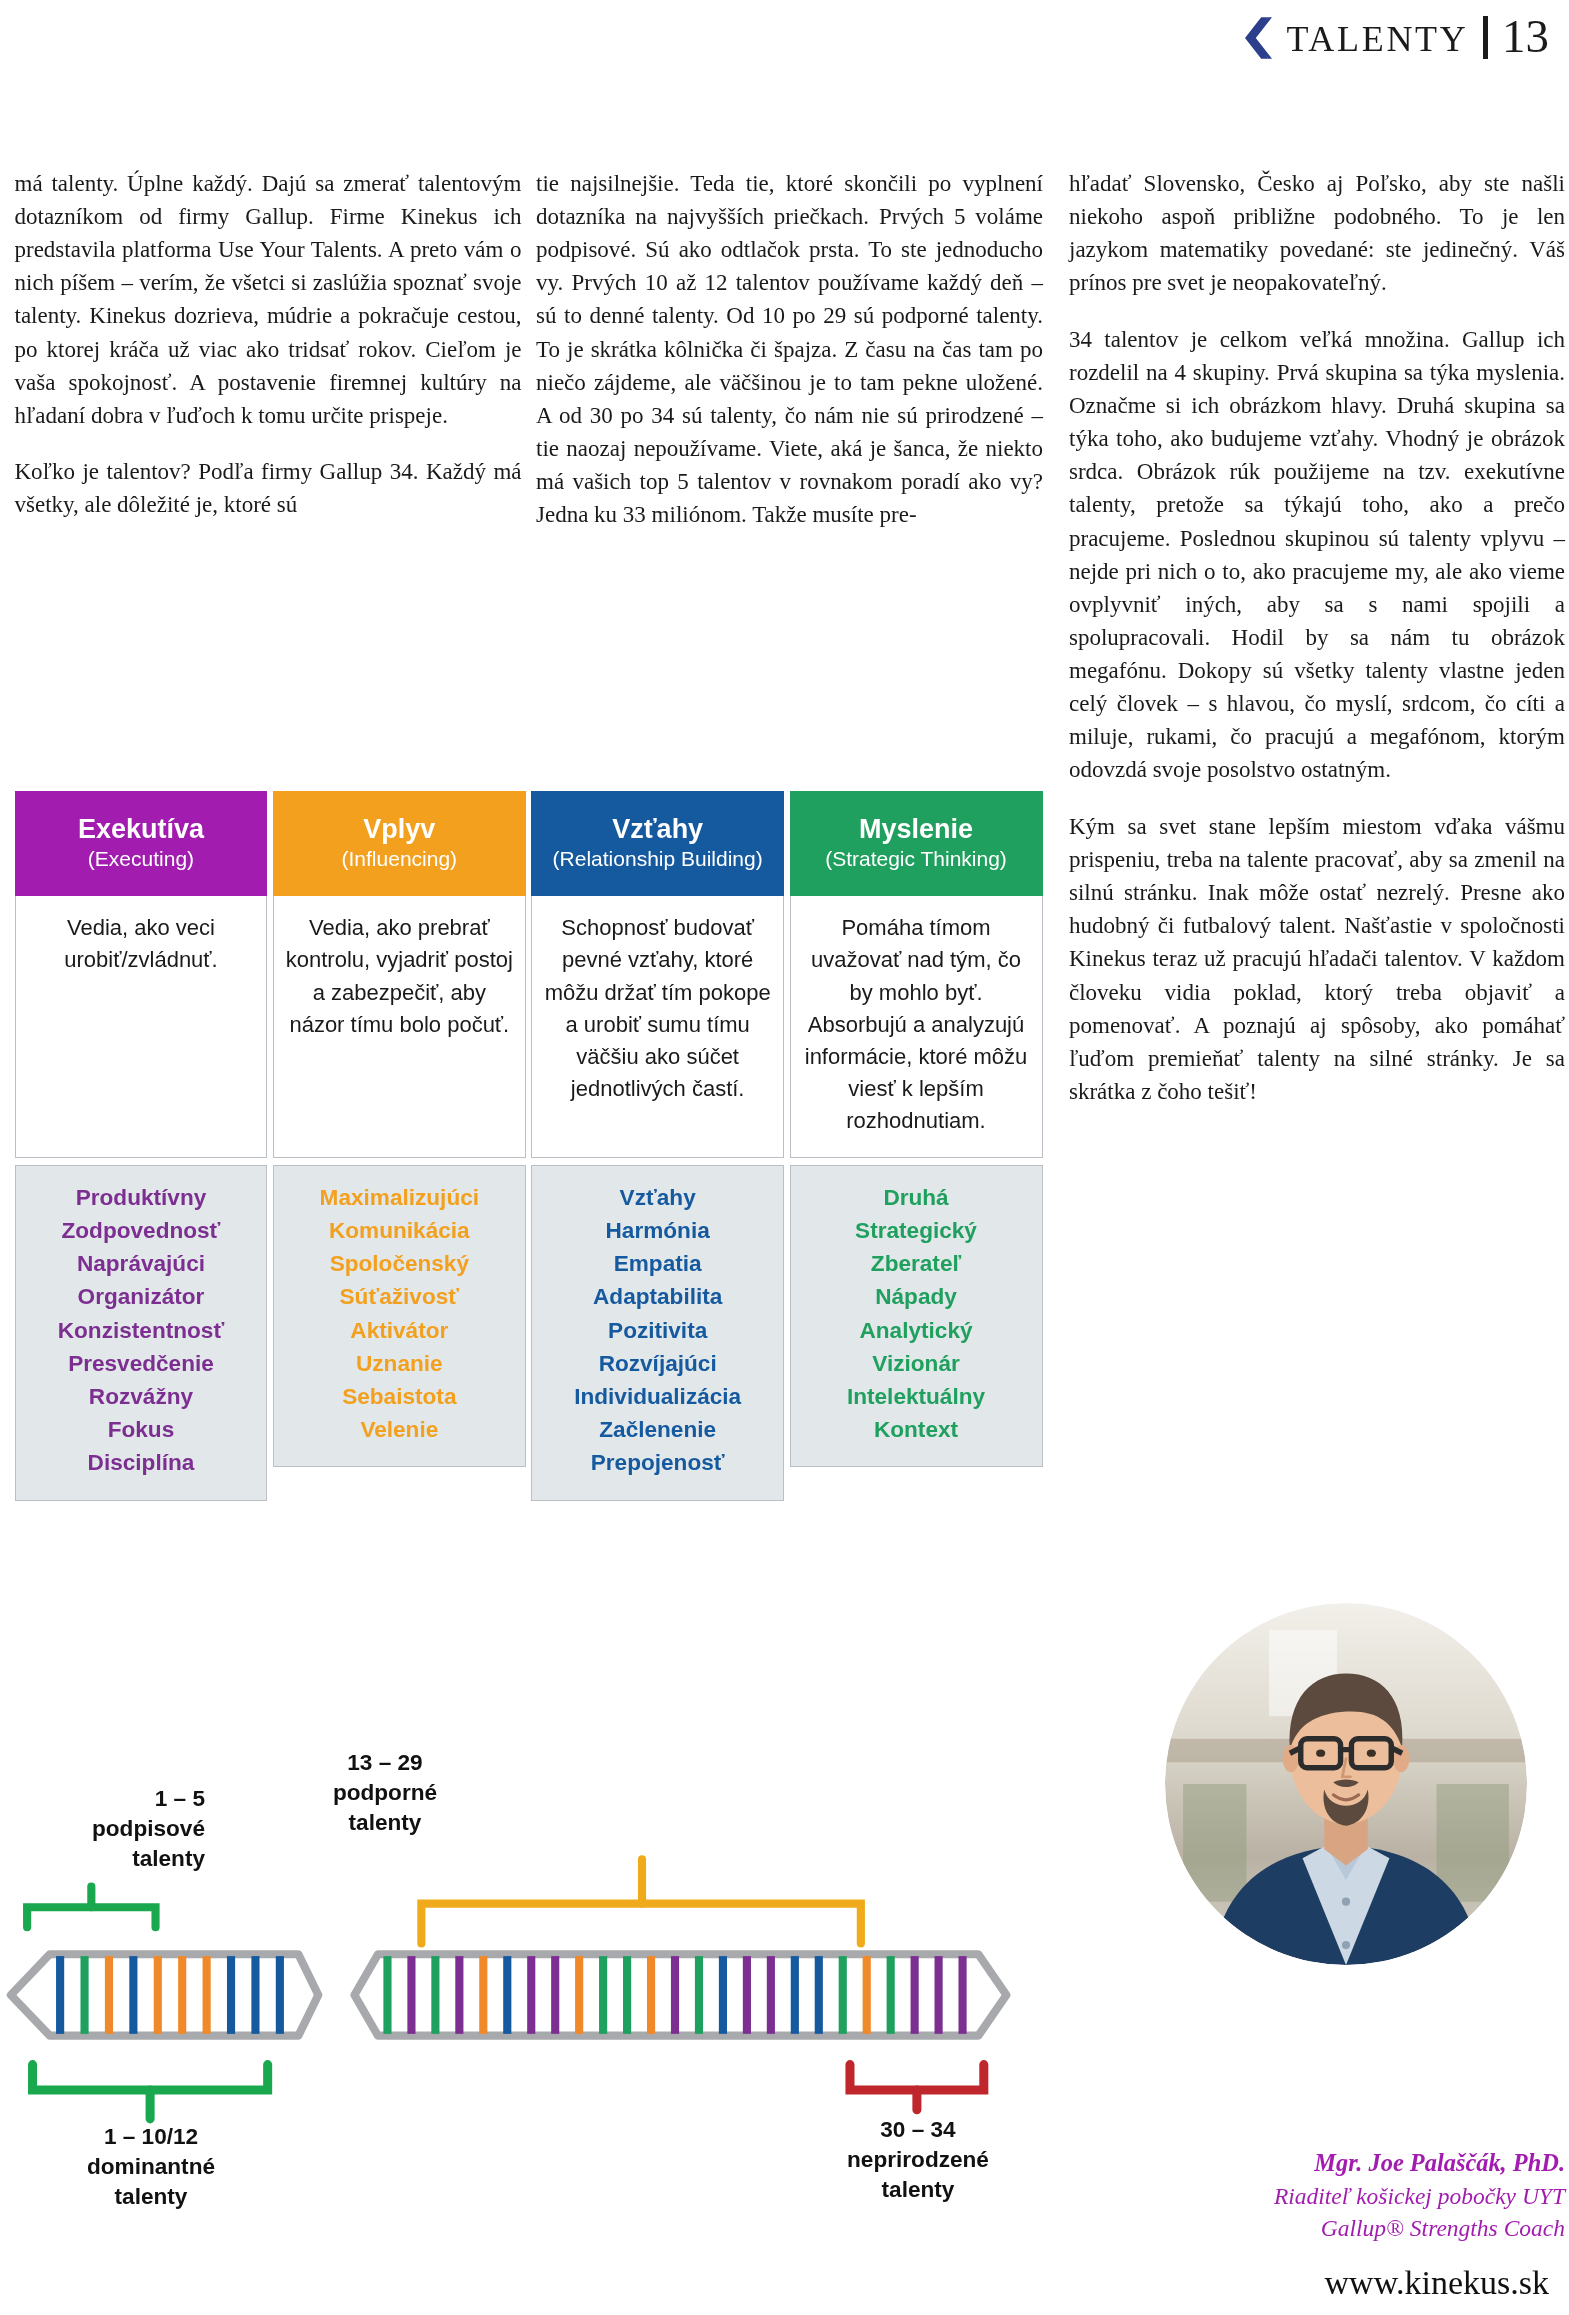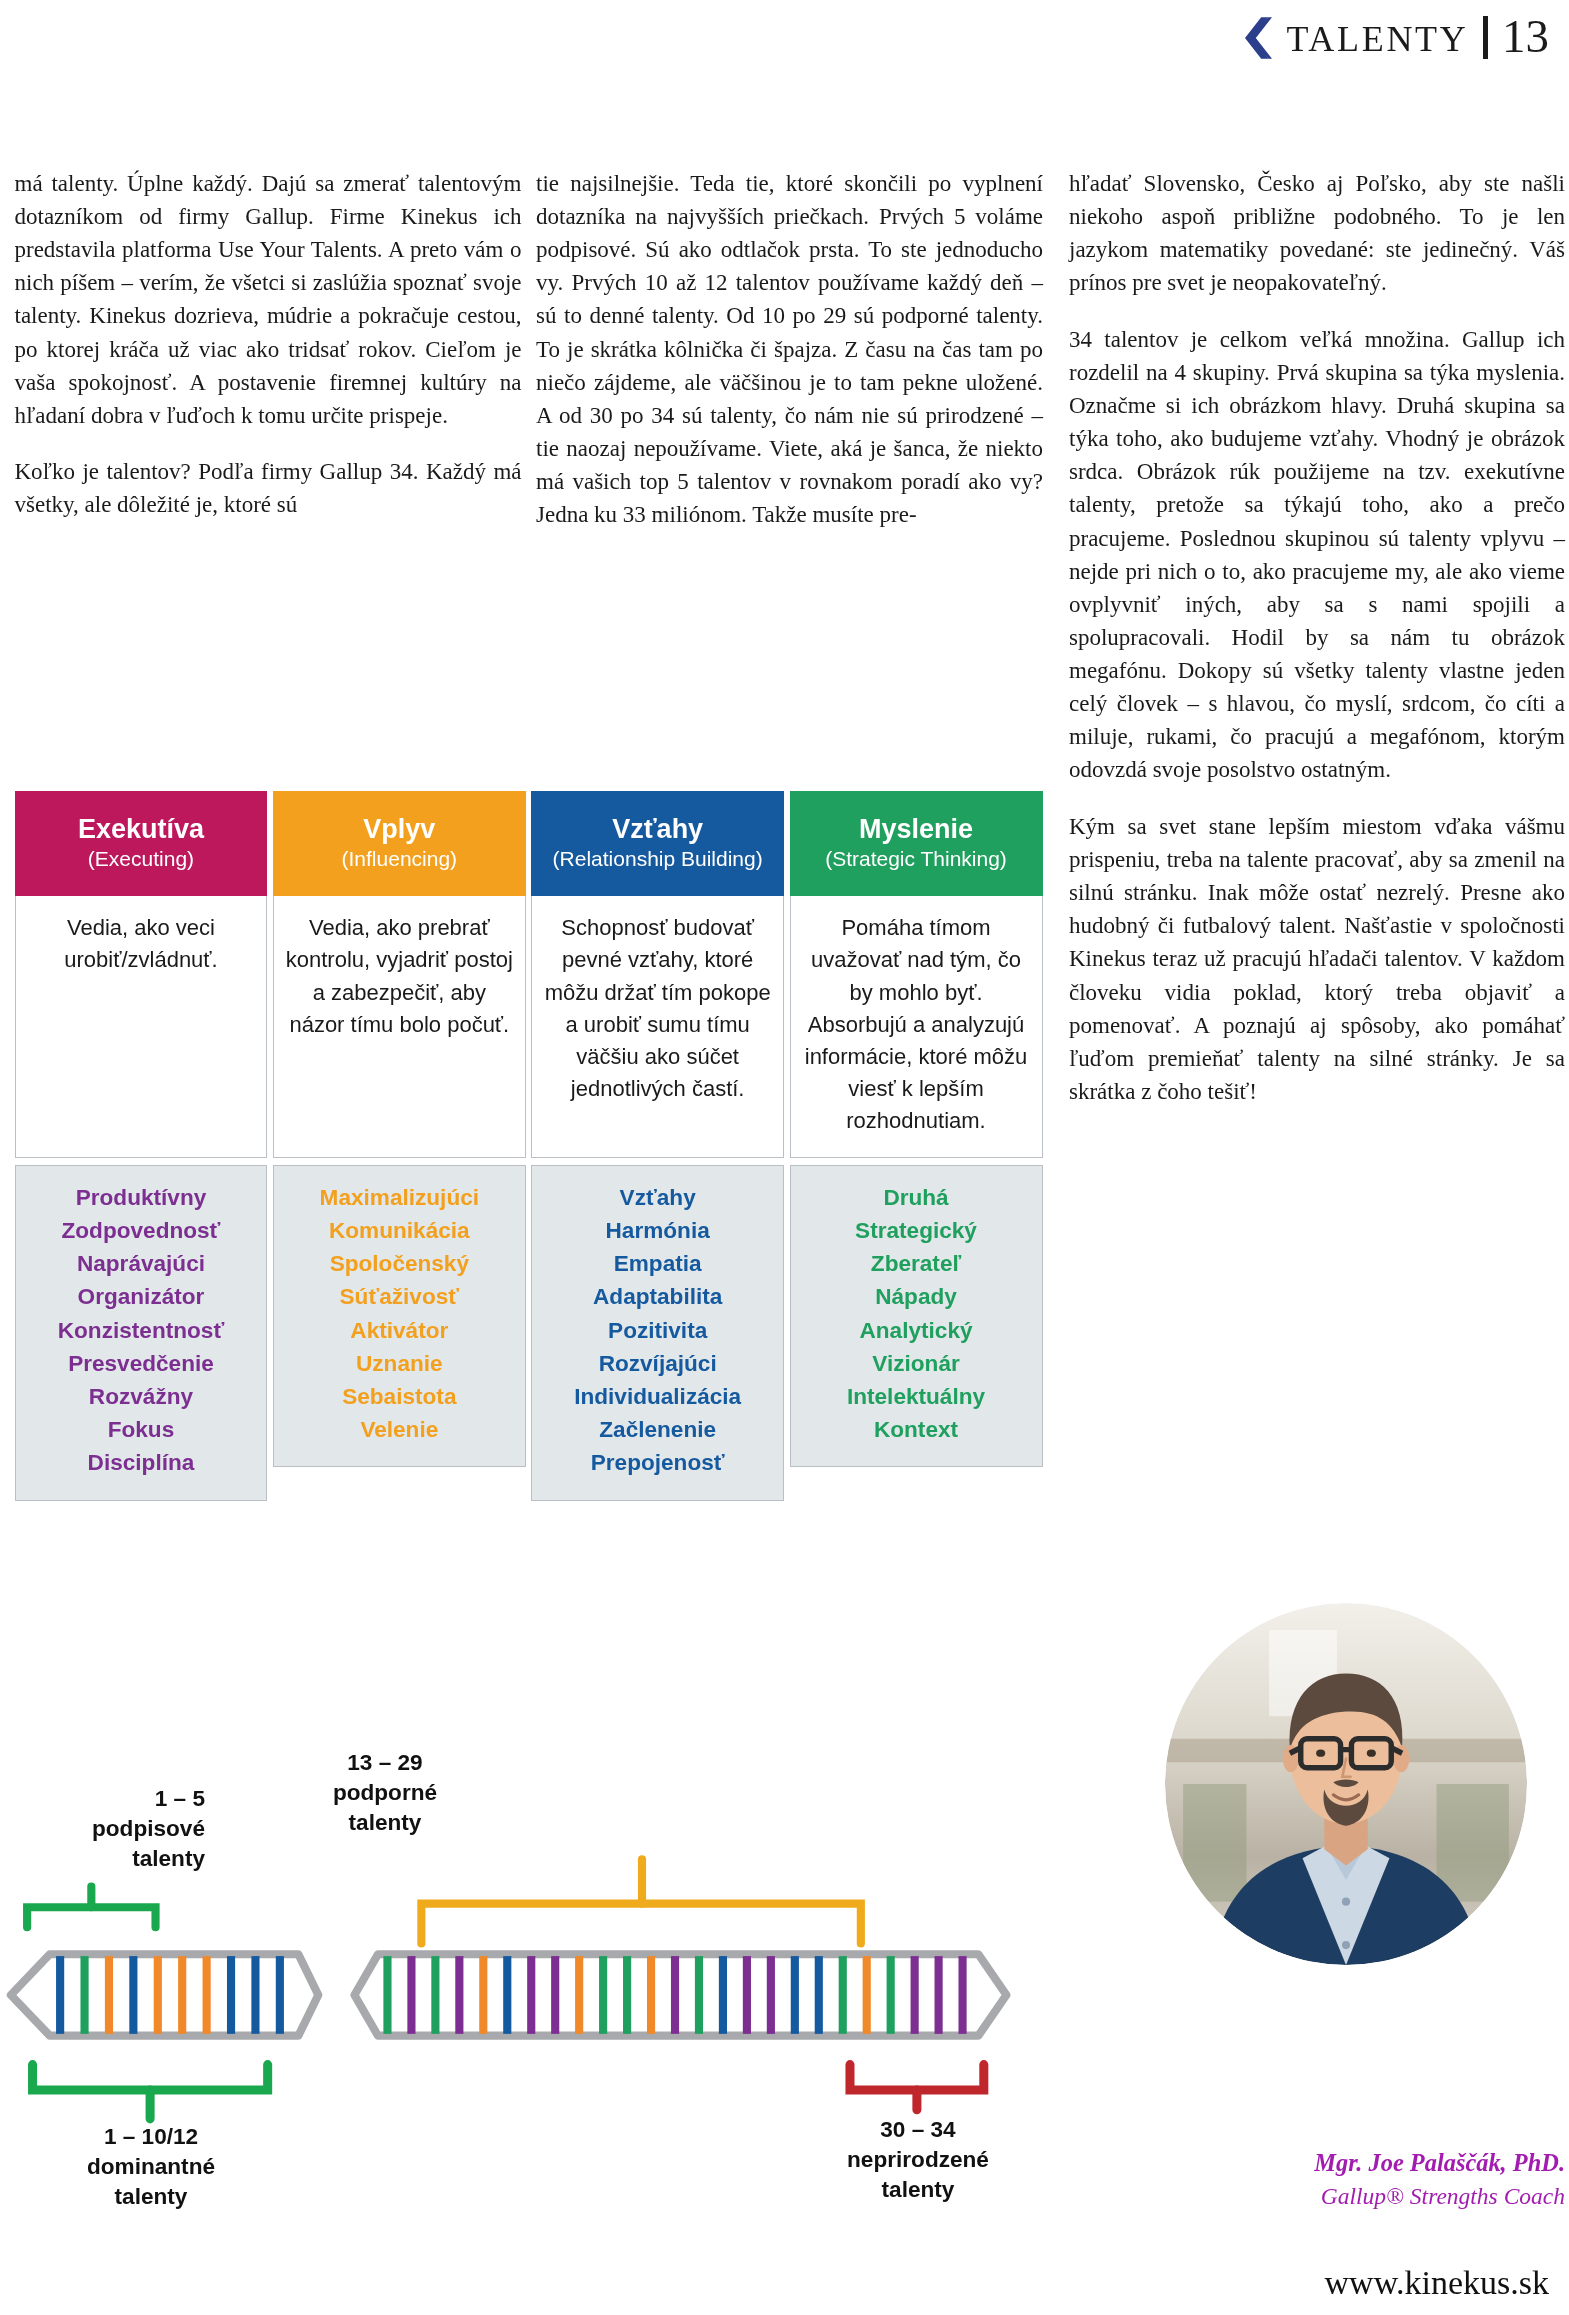--- a/index.html
+++ b/index.html
@@ -117,21 +117,21 @@
 
   <div class="col" id="col3">
     <p>hľadať Slovensko, Česko aj Poľsko, aby ste našli niekoho aspoň približne podobného. To je len jazykom matematiky povedané: ste jedinečný. Váš prínos pre svet je neopakovateľný.</p>
     <p>34 talentov je celkom veľká množina. Gallup ich rozdelil na 4 skupiny. Prvá skupina sa týka myslenia. Označme si ich obrázkom hlavy. Druhá skupina sa týka toho, ako budujeme vzťahy. Vhodný je obrázok srdca. Obrázok rúk použijeme na tzv. exekutívne talenty, pretože sa týkajú toho, ako a prečo pracujeme. Poslednou skupinou sú talenty vplyvu – nejde pri nich o to, ako pracujeme my, ale ako vieme ovplyvniť iných, aby sa s nami spojili a spolupracovali. Hodil by sa nám tu obrázok megafónu. Dokopy sú všetky talenty vlastne jeden celý človek – s hlavou, čo myslí, srdcom, čo cíti a miluje, rukami, čo pracujú a megafónom, ktorým odovzdá svoje posolstvo ostatným.</p>
     <p>Kým sa svet stane lepším miestom vďaka vášmu prispeniu, treba na talente pracovať, aby sa zmenil na silnú stránku. Inak môže ostať nezrelý. Presne ako hudobný či futbalový talent. Našťastie v spoločnosti Kinekus teraz už pracujú hľadači talentov. V každom človeku vidia poklad, ktorý treba objaviť a pomenovať. A poznajú aj spôsoby, ako pomáhať ľuďom premieňať talenty na silné stránky. Je sa skrátka z čoho tešiť!</p>
   </div>
 
   <div class="talent-table">
 
     <div class="tt-col">
-      <div class="tt-head" id="h0" style="background: #be185d;">
+      <div class="tt-head" id="h0" style="background: #a21caf;">
         <span class="sk">Exekutíva</span>
         <span class="en">(Executing)</span>
       </div>
       <div class="tt-desc">Vedia, ako veci urobiť/zvládnuť.</div>
       <div class="tt-list" id="l0" style="color: rgb(124, 47, 145); text-align: center;">
           <div>Produktívny</div>
           <div>Zodpovednosť</div>
           <div>Naprávajúci</div>
           <div>Organizátor</div>
           <div>Konzistentnosť</div>
@@ -347,19 +347,20 @@
 
         <path d="M 186 212 C 195 219 205 219 214 212" stroke="#9c6a52" stroke-width="3.5" fill="none" stroke-linecap="round"></path>
 
         <path d="M 200 172 L 196 192 L 205 192" stroke="#cf9672" stroke-width="3" fill="none" stroke-linecap="round"></path>
       </g>
     </svg>
   </div>
 
   <div class="byline">
     <div class="nm">Mgr. Joe Palaščák, PhD.</div>
+    <div class="rl">Riaditeľ košickej pobočky UYT</div>
     <div class="rl">Gallup® Strengths Coach</div>
   </div>
 
   <div class="site">www.kinekus.sk</div>
 
 </div>
 
 
 </body></html>

